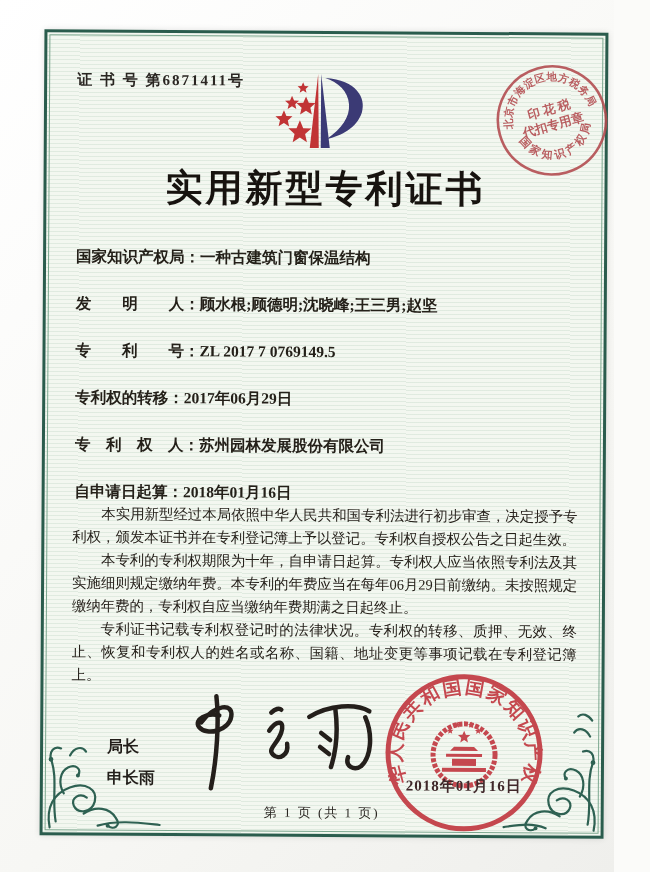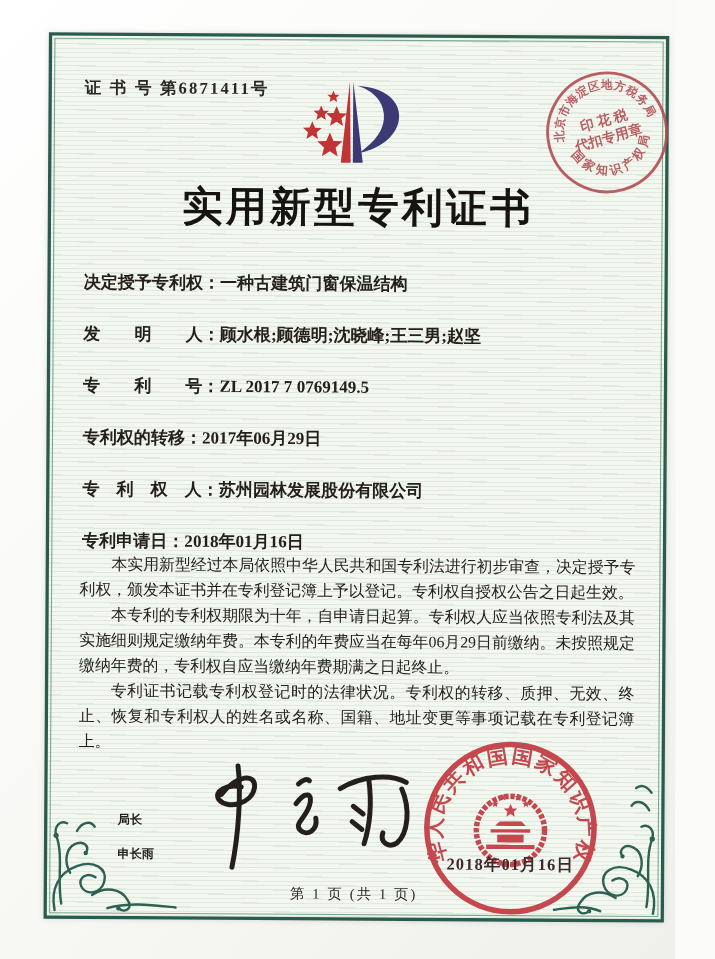--- a/index.html
+++ b/index.html
@@ -25,21 +25,21 @@
   .cert-no { position:absolute; left:30px; top:38px; font-size:15px; font-weight:600; letter-spacing:2px; color:#2a2622; white-space:pre; }
   .logo { position:absolute; left:50%; top:36px; transform:translateX(-50%); }
   .tax-stamp { position:absolute; left:438px; top:18px; opacity:0.88; }
   .title { position:absolute; top:130px; left:0; width:100%; text-align:center; font-size:37px; font-weight:700; letter-spacing:3px; color:#17130f; }
   .fields { position:absolute; left:30px; top:214px; right:26px; }
   .field-row { margin-bottom:26px; font-size:15.5px; font-weight:600; color:#242019; white-space:pre; }
   .field-label { display:inline; }
   .field-value { display:inline; }
   .paras { position:absolute; left:28px; right:25px; top:470px; font-size:14.4px; line-height:1.6; color:#26211b; text-align:justify; }
   .paras p { text-indent:2em; font-weight:500; }
-  .signer { position:absolute; left:64px; top:698px; font-size:11px; font-weight:700; line-height:31px; color:#221e1a; }
+  .signer { position:absolute; left:64px; top:698px; font-size:16px; font-weight:700; line-height:31px; color:#221e1a; }
   .signature { position:absolute; left:128px; top:655px; }
   .office-seal { position:absolute; left:335px; top:632px; opacity:0.92; }
   .issue-date { position:absolute; left:335px; top:742px; width:172px; text-align:center; font-size:15px; font-weight:700; letter-spacing:1px; color:#40282a; }
   .pageno { position:absolute; bottom:12px; left:0; width:100%; text-align:center; font-size:13px; letter-spacing:2px; color:#2a2622; }
   .flourish-left { position:absolute; left:1px; bottom:1px; }
   .flourish-right { position:absolute; right:1px; bottom:1px; }
   svg text { font-family:"Liberation Serif", serif; }
 </style>
 </head>
 <body>
@@ -76,26 +76,26 @@
           <textPath xlink:href="#arcBot" href="#arcBot" startOffset="50%">国家知识产权局</textPath>
         </text>
         <text x="67" y="60" font-size="12.5" font-weight="700" text-anchor="middle">印 花 税</text>
         <text x="67" y="76" font-size="12.5" font-weight="700" text-anchor="middle">代扣专用章</text>
       </g>
     </svg>
 
     <div class="title">实用新型专利证书</div>
 
     <div class="fields">
-      <div class="field-row"><span class="field-label">决定授予专利权：</span><span class="field-value">一种古建筑门窗保温结构</span></div>
+      <div class="field-row"><span class="field-label">国家知识产权局：</span><span class="field-value">一种古建筑门窗保温结构</span></div>
       <div class="field-row"><span class="field-label">发　　明　　人：</span><span class="field-value">顾水根;顾德明;沈晓峰;王三男;赵坚</span></div>
       <div class="field-row"><span class="field-label">专　　利　　号：</span><span class="field-value">ZL 2017 7 0769149.5</span></div>
       <div class="field-row"><span class="field-label">专利权的转移：</span><span class="field-value">2017年06月29日</span></div>
       <div class="field-row"><span class="field-label">专　利　权　人：</span><span class="field-value">苏州园林发展股份有限公司</span></div>
-      <div class="field-row"><span class="field-label">专利申请日：</span><span class="field-value">2018年01月16日</span></div>
+      <div class="field-row"><span class="field-label">自申请日起算：</span><span class="field-value">2018年01月16日</span></div>
     </div>
 
     <div class="paras">
       <p>本实用新型经过本局依照中华人民共和国专利法进行初步审查，决定授予专利权，颁发本证书并在专利登记簿上予以登记。专利权自授权公告之日起生效。</p>
       <p>本专利的专利权期限为十年，自申请日起算。专利权人应当依照专利法及其实施细则规定缴纳年费。本专利的年费应当在每年06月29日前缴纳。未按照规定缴纳年费的，专利权自应当缴纳年费期满之日起终止。</p>
       <p>专利证书记载专利权登记时的法律状况。专利权的转移、质押、无效、终止、恢复和专利权人的姓名或名称、国籍、地址变更等事项记载在专利登记簿上。</p>
     </div>
 
     <div class="signer">
       <div>局长</div>

